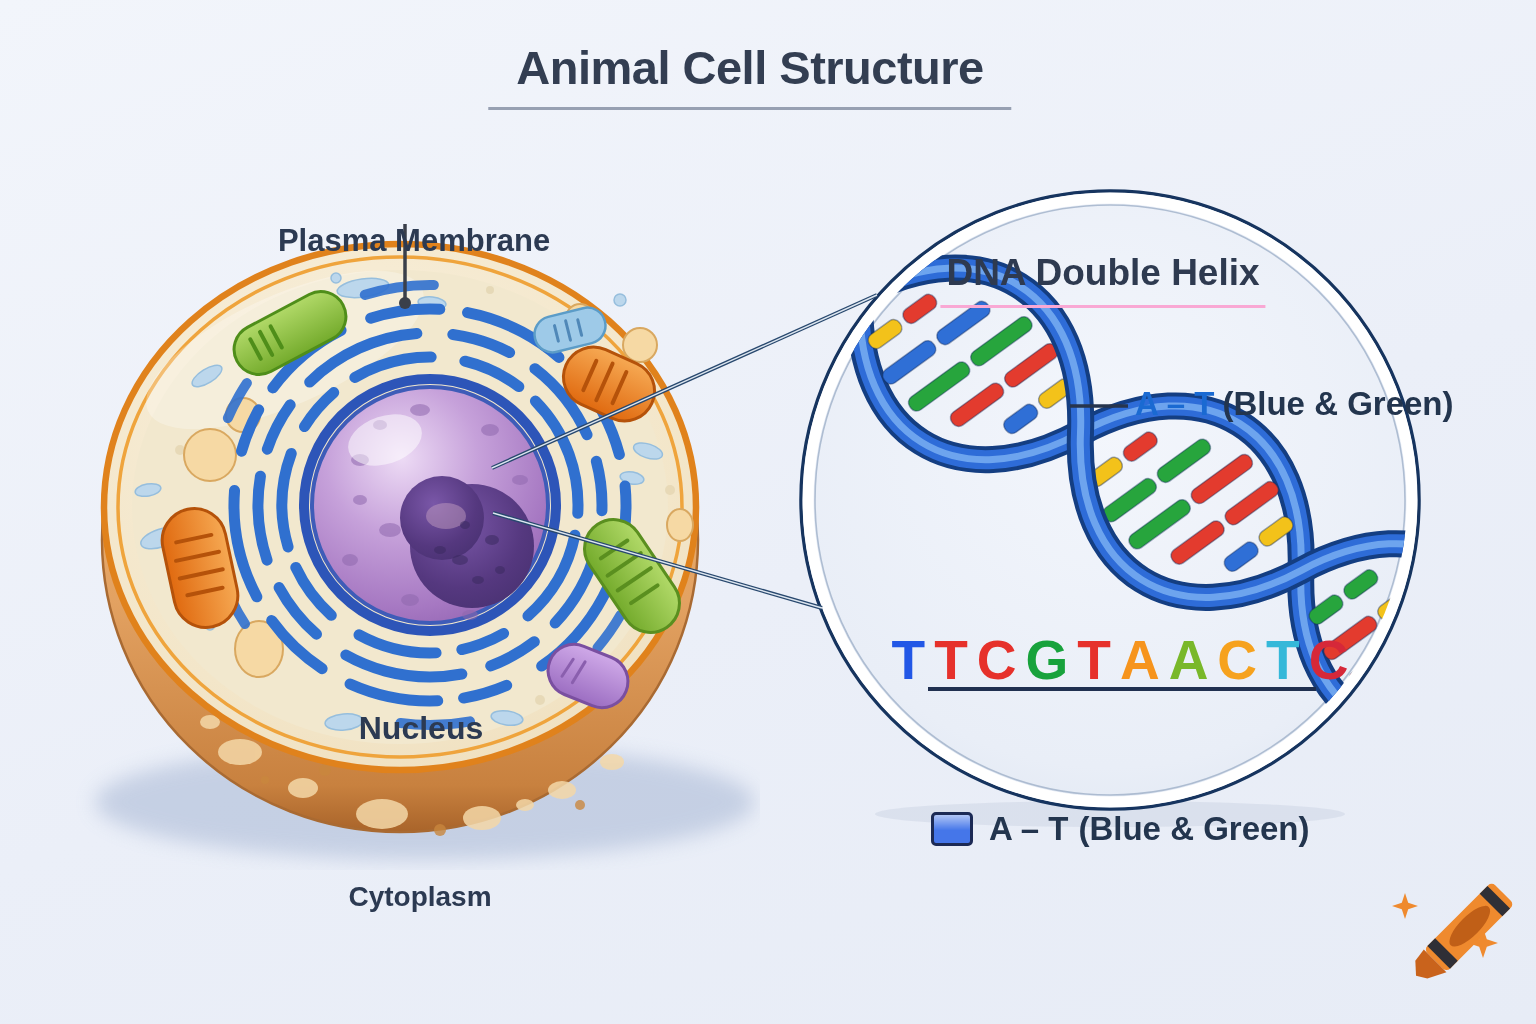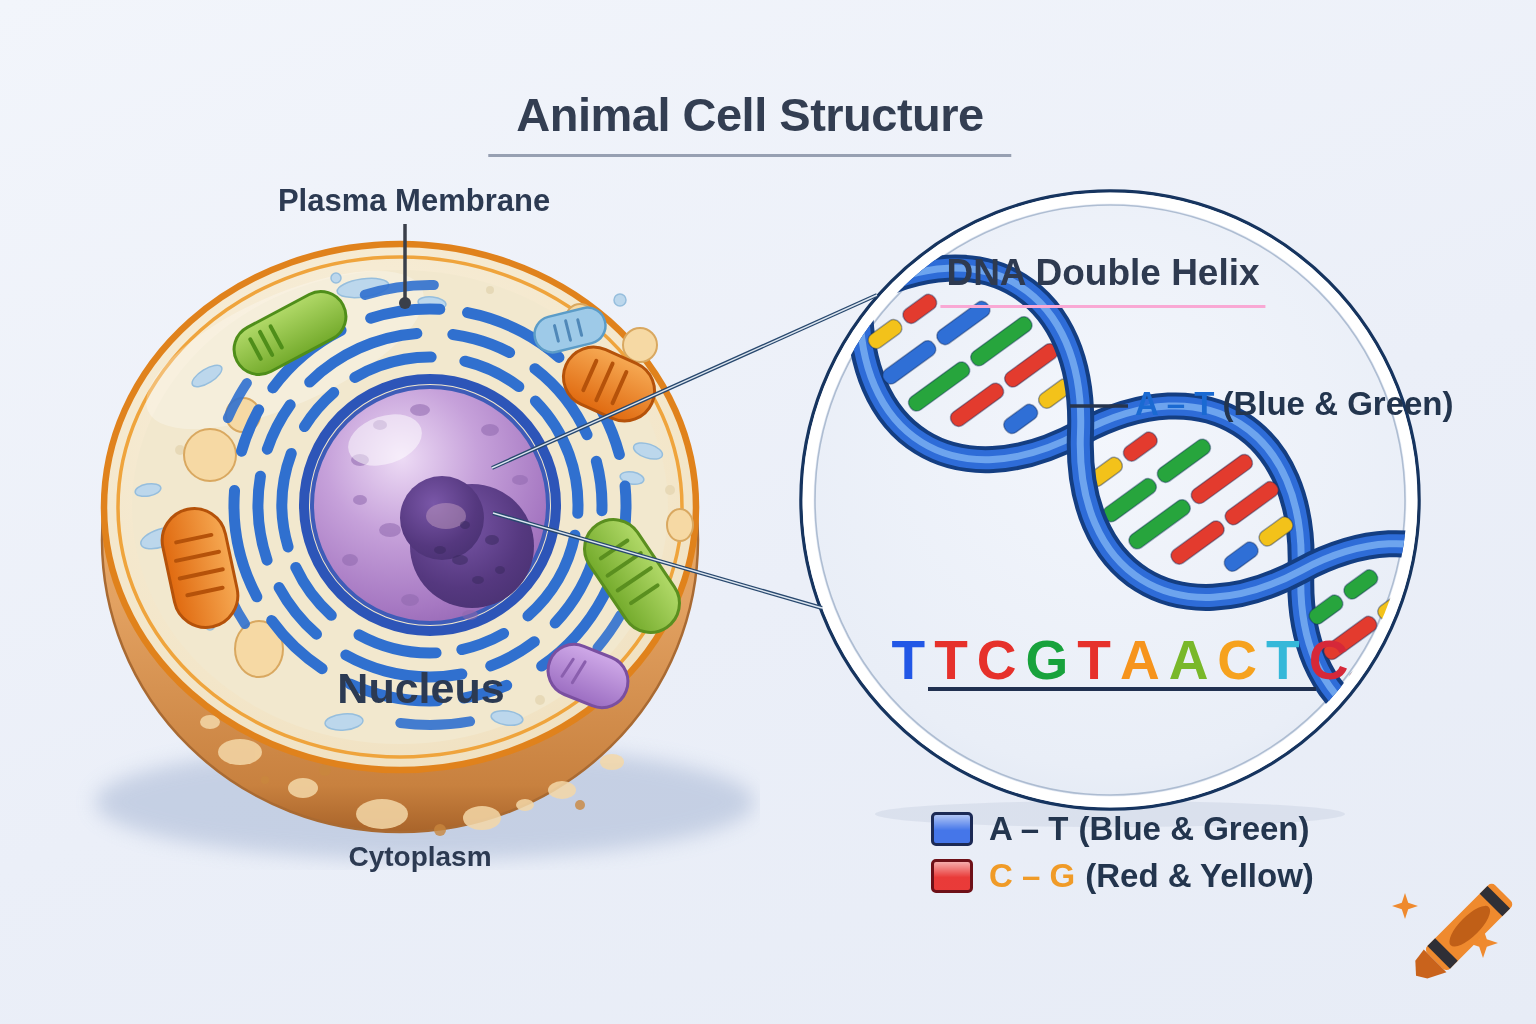--- a/index.html
+++ b/index.html
@@ -2,30 +2,30 @@
 <html><head>
 <meta charset="utf-8">
 <style>
   html,body{margin:0;padding:0;}
   body{
     width:1536px;height:1024px;overflow:hidden;position:relative;
     font-family:"Liberation Sans", sans-serif;
     background:linear-gradient(160deg,#f2f5fb 0%,#ebeff8 55%,#e7ecf6 100%);
   }
   .abs{position:absolute;}
-  .lbl{color:#2c3a52;font-weight:700;}
+  .lbl{color:#2c3a52;font-weight:700;margin-top:40px;}
   
   .main-title{
     left:750px;top:40px;transform:translateX(-50%);
     font-size:47px;font-weight:700;color:#333e52;letter-spacing:-.5px;
-    padding:0 28px 12px 28px;border-bottom:3px solid #97a0b2;white-space:nowrap;margin-top:47px;
+    padding:0 28px 12px 28px;border-bottom:3px solid #97a0b2;white-space:nowrap;
   }
   
   .plasma-label{left:414px;top:183px;transform:translateX(-50%);font-size:31px;white-space:nowrap;}
-  .nucleus-label{left:421px;top:688px;transform:translate(-50%,-50%);font-size:43px;}
+  .nucleus-label{left:421px;top:688px;transform:translate(-50%,-50%);font-size:32px;}
   .cytoplasm-label{left:420px;top:857px;transform:translate(-50%,-50%);font-size:28px;}
   
   .inset-title{
     left:1103px;top:252px;transform:translateX(-50%);
     font-size:37px;font-weight:700;color:#2e3a50;
     padding:0 6px 11px 6px;border-bottom:3px solid #f9a8d4;white-space:nowrap;
   }
   
   .callout{left:1135px;top:385px;font-size:33px;font-weight:700;white-space:nowrap;}
   .callout .bases{font-weight:800;}
@@ -373,24 +373,20 @@
     <span style="color: rgb(53, 184, 217);">T</span>
     <span style="color: rgb(214, 40, 57);">C</span>
   </div>
 <div class="abs seq-underline"></div>
 
 <div class="abs legend">
   <div class="legend-row">
     <span class="legend-swatch" style="background: linear-gradient(rgba(255, 255, 255, 0.6), rgba(255, 255, 255, 0.05) 55%), rgb(59, 111, 232);"></span>
     <span class="legend-text"><span class="bases" style="color: rgb(35, 53, 78);">A – T</span><span>(Blue &amp; Green)</span></span>
   </div>
-  <div class="legend-row">
-    <span class="legend-swatch" style="background: linear-gradient(rgba(255, 255, 255, 0.6), rgba(255, 255, 255, 0.05) 55%), rgb(232, 48, 46);"></span>
-    <span class="legend-text"><span class="bases" style="color: rgb(240, 155, 40);">C – G</span><span>(Red &amp; Yellow)</span></span>
-  </div>
 </div>
 
 <svg class="abs" style="left:1380px;top:858px;" width="150" height="160" viewBox="0 0 150 160">
   <g transform="translate(82,76) rotate(45)">
     <rect x="-16" y="-58" width="32" height="96" rx="5" fill="#ef8a2e"></rect>
     <rect x="-16" y="-52" width="32" height="11" fill="#2f2f36"></rect>
     <rect x="-16" y="22" width="32" height="11" fill="#2f2f36"></rect>
     <ellipse cx="0" cy="-11" rx="10" ry="27" fill="#c05f17"></ellipse>
     <path d="M -16,38 L 16,38 L 7,56 L -3,62 L -14,52 Z" fill="#c9631c"></path>
   </g>

